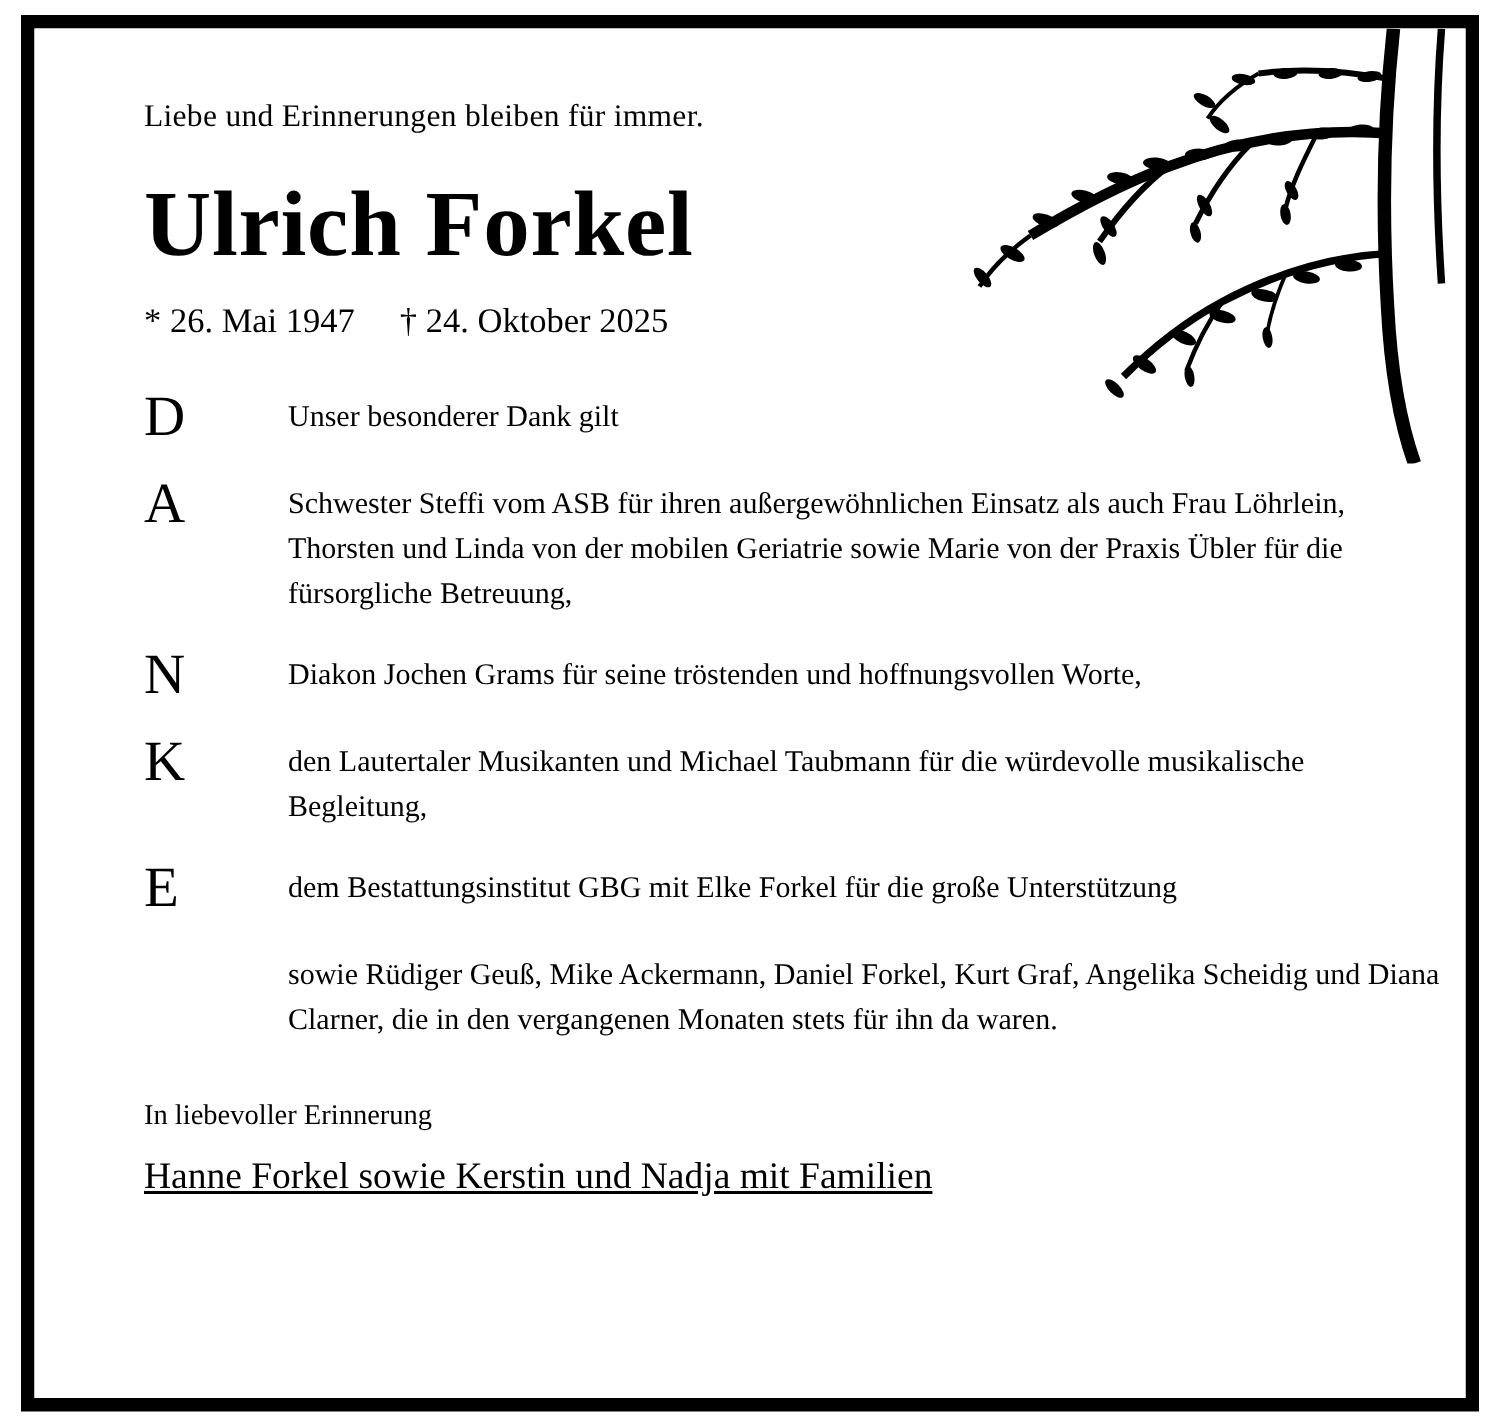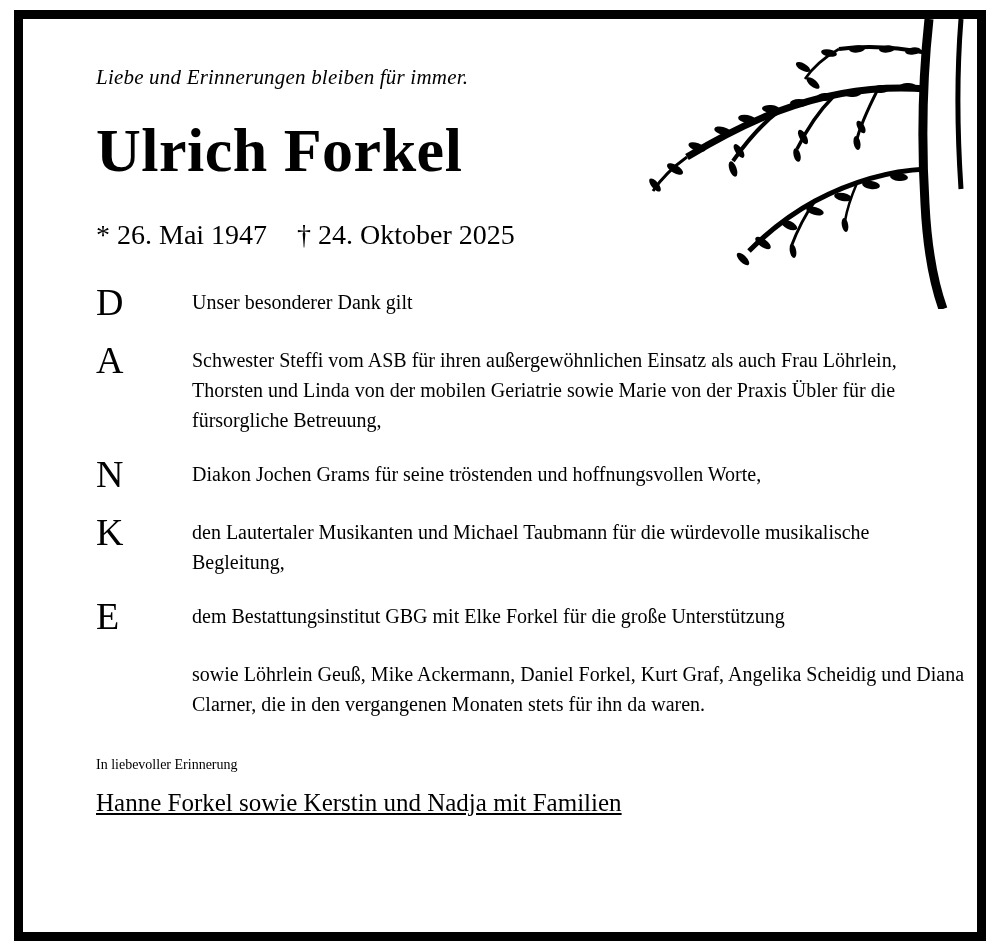--- a/index.html
+++ b/index.html
@@ -47,35 +47,34 @@
     height: 290px;
     pointer-events: none;
   }
   .content {
     position: absolute;
     left: 73px;
     top: 0;
     width: 870px;
   }
   .motto {
-    font-style: italic;
     font-size: 21px;
     margin-top: 46px;
     letter-spacing: 0.2px;
   }
   .name {
     font-size: 62px;
     line-height: 1.05;
     margin-top: 28px;
     letter-spacing: 0.5px;
     font-weight: bold;
   }
   .dates {
-    font-size: 28px;
-    margin-top: 36px;
+    font-size: 23px;
+    margin-top: 18px;
   }
   .dates .sep {
     display: inline-block;
     width: 30px;
   }
   .thanks-intro {
     font-size: 20.5px;
     line-height: 1.55;
     margin-top: 42px;
     max-width: 720px;
@@ -101,21 +100,21 @@
     flex: 1;
     font-size: 20px;
     line-height: 1.5;
     padding-top: 6px;
     font-family: Liberation Serif, serif;
   }
   .closing {
     margin-top: 38px;
   }
   .closing-line1 {
-    font-size: 14px;
+    font-size: 19px;
   }
   .closing-line2 {
     font-size: 25px;
     margin-top: 16px;
     text-decoration: underline;
   }
 </style>
 </head>
 <body>
 
@@ -203,21 +202,21 @@
         <div class="danke-row">
           <div class="danke-letter">K</div>
           <div class="danke-text">den Lautertaler Musikanten und Michael Taubmann für die würdevolle musikalische Begleitung,</div>
         </div>
         <div class="danke-row">
           <div class="danke-letter">E</div>
           <div class="danke-text">dem Bestattungsinstitut GBG mit Elke Forkel für die große Unterstützung</div>
         </div>
         <div class="danke-row">
           <div class="danke-letter"></div>
-          <div class="danke-text">sowie Löhrlein Geuß, Mike Ackermann, Daniel Forkel, Kurt Graf, Angelika Scheidig und Diana Clarner, die in den vergangenen Monaten stets für ihn da waren.</div>
+          <div class="danke-text">sowie Rüdiger Geuß, Mike Ackermann, Daniel Forkel, Kurt Graf, Angelika Scheidig und Diana Clarner, die in den vergangenen Monaten stets für ihn da waren.</div>
         </div>
       </div>
 
       <div class="closing">
         <div class="closing-line1">In liebevoller Erinnerung</div>
         <div class="closing-line2">Hanne Forkel sowie Kerstin und Nadja mit Familien</div>
       </div>
     </div>
 
   </div>

